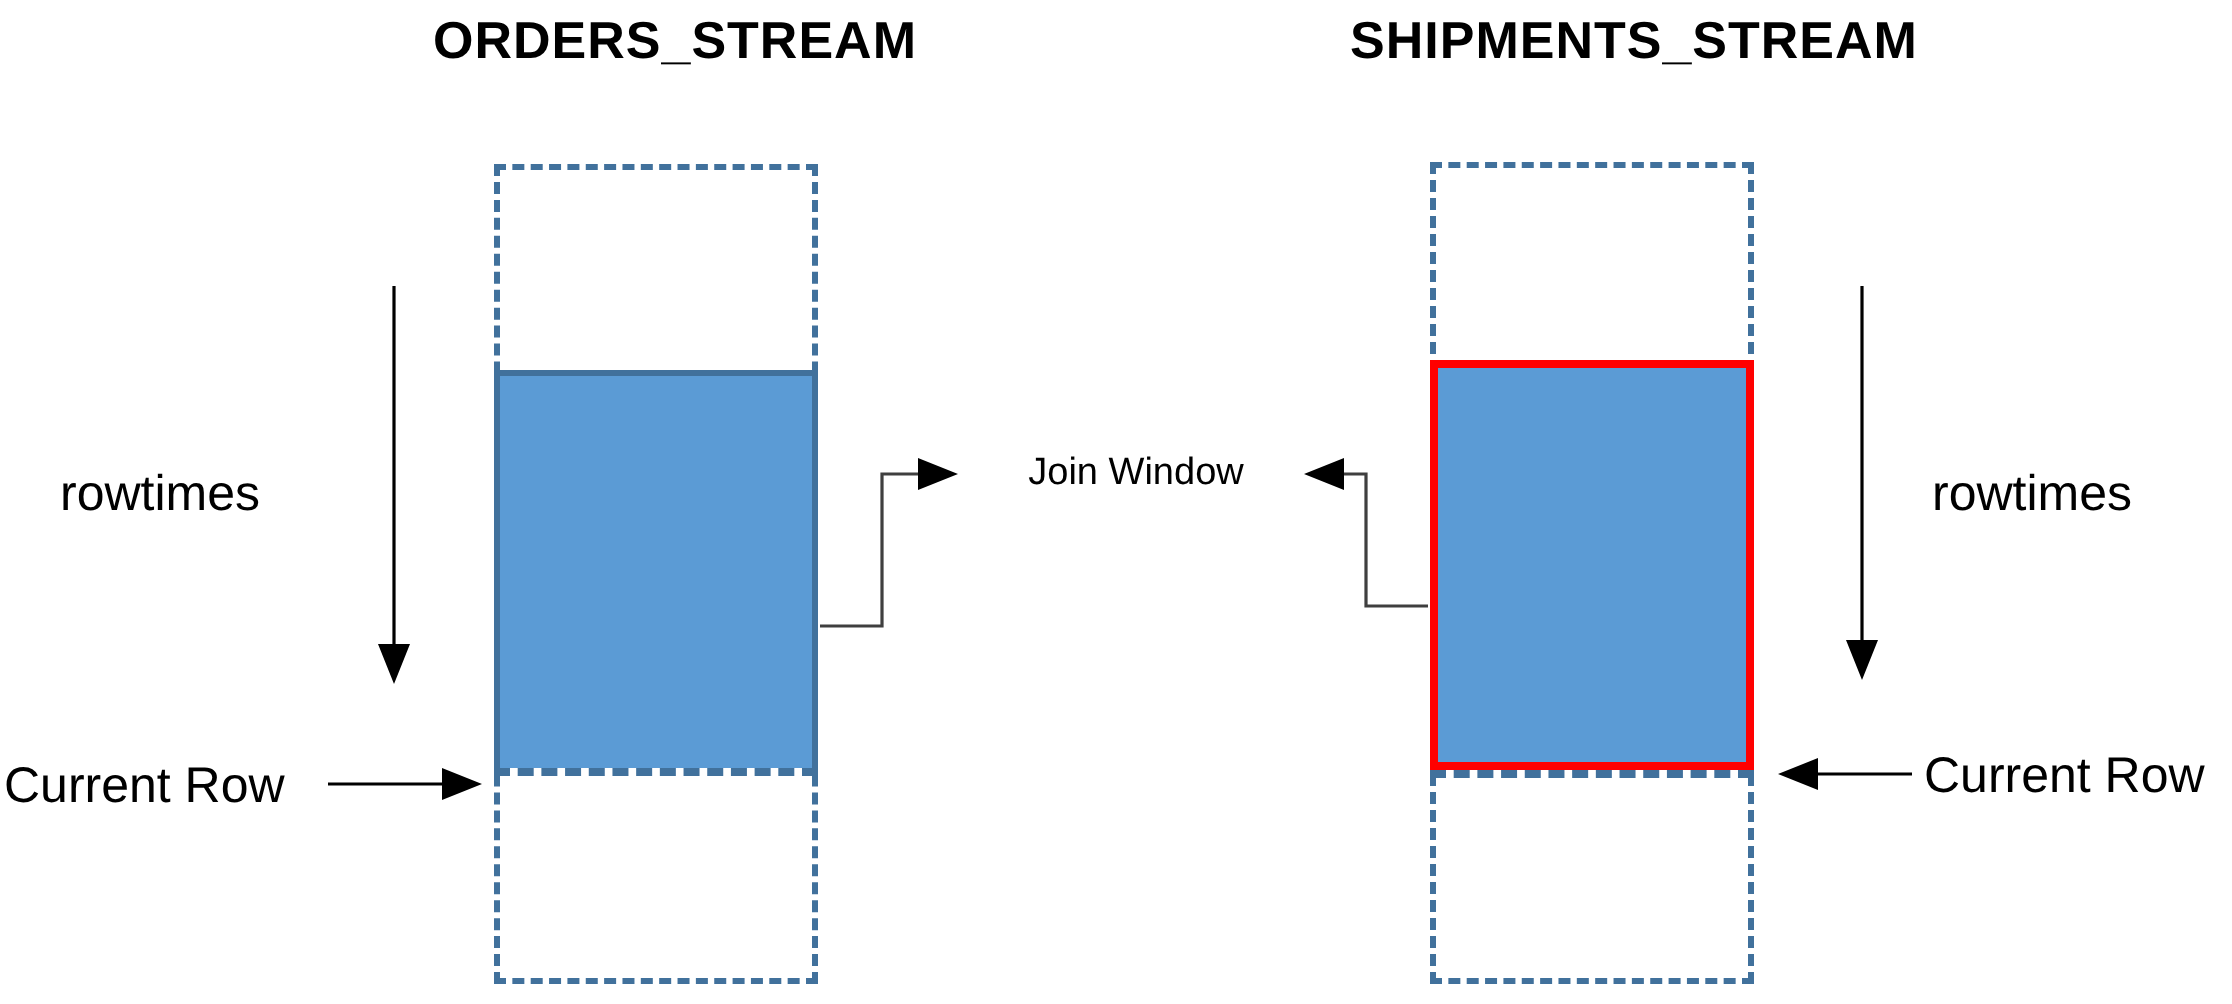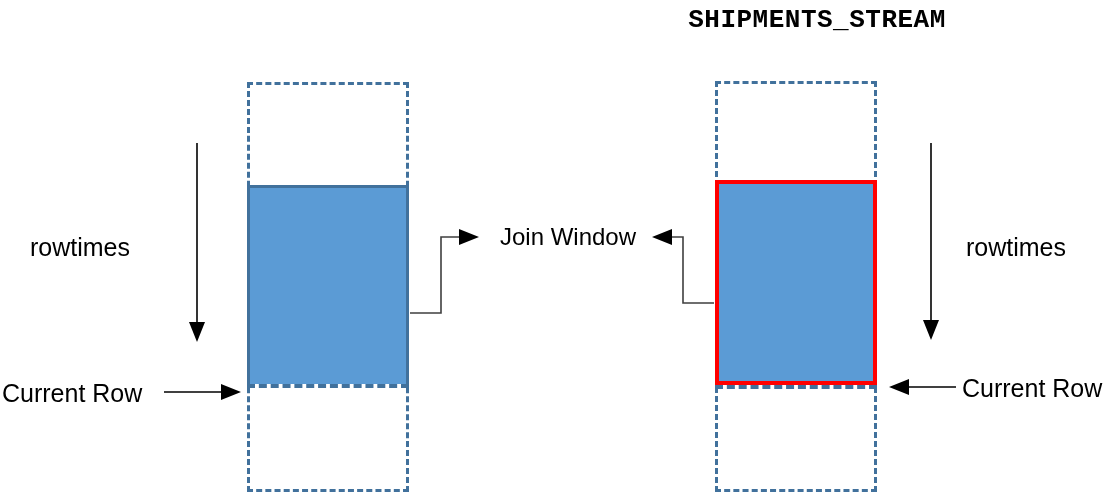--- a/index.html
+++ b/index.html
@@ -13,21 +13,21 @@
     overflow: hidden;
   }
   .label { position: absolute; line-height: 30px; white-space: nowrap; }
   .stream-title {
     font-size: 26px;
     font-weight: bold;
     text-align: center;
     letter-spacing: 0.5px;
   }
   .plain-label { font-size: 25px; text-align: left; }
-  .join-label  { font-size: 24px; text-align: center; }
+  .join-label  { font-size: 19px; text-align: center; }
 
   .stream-container {
     position: absolute;
     box-sizing: border-box;
     border: 3px dashed var(--stream-border);
     background: #ffffff;
   }
   #orders-container    { left: 247px; top: 82px;  width: 162px; height: 410px; }
   #shipments-container { left: 715px; top: 81px;  width: 162px; height: 411px; }
 
@@ -46,21 +46,21 @@
     left: 715px; top: 180px; width: 162px; height: 205px;
     border: 4px solid var(--current-window-border);
   }
   #shipments-window-underline {
     position: absolute;
     left: 715px; top: 385px; width: 162px; height: 0;
     border-top: 4px dashed var(--stream-border);
   }
 
   #orders-title     { left: 195px; top: 5px;   width: 285px; }
-  #shipments-title  { left: 672px; top: 5px;   width: 290px; font-family: Liberation Mono, monospace; }
+  #shipments-title  { left: 672px; top: 5px;   width: 290px; }
   #rowtimes-left    { left: 30px;  top: 232px; width: 150px; }
   #rowtimes-right   { left: 966px; top: 232px; width: 150px; }
   #current-row-left { left: 2px;   top: 378px; width: 156px; }
   #current-row-right{ left: 962px; top: 373px; width: 154px; }
   #join-window-label{ left: 467px; top: 222px; width: 202px; }
 
   svg.overlay {
     position: absolute;
     left: 0; top: 0;
     width: 1116px; height: 502px;
@@ -68,20 +68,21 @@
   }
   svg .arrow-line { stroke: var(--arrow-color); stroke-width: 1.6; fill: none; }
   svg .arrow-head { fill: var(--arrow-color); stroke: none; }
   svg .connector-line { stroke: var(--connector-color); stroke-width: 1.6; fill: none; }
 </style>
 </head>
 <body>
 
 <div class="canvas">
 
+  <div class="label stream-title" id="orders-title">ORDERS_STREAM</div>
   <div class="label stream-title" id="shipments-title">SHIPMENTS_STREAM</div>
 
   <div class="stream-container" id="orders-container"></div>
   <div class="stream-container" id="shipments-container"></div>
 
   <div class="join-window-box" id="orders-window"></div>
   <div class="join-window-box" id="shipments-window"></div>
   <div id="shipments-window-underline"></div>
 
   <div class="label plain-label" id="rowtimes-left">rowtimes</div>

